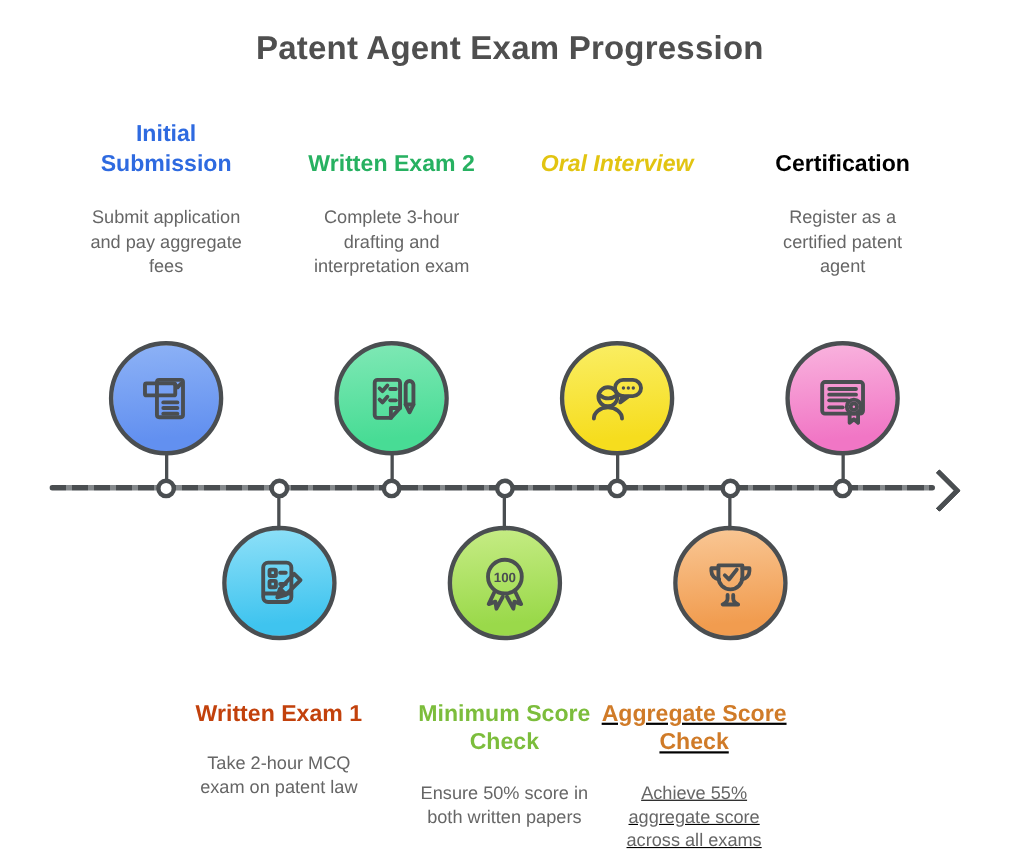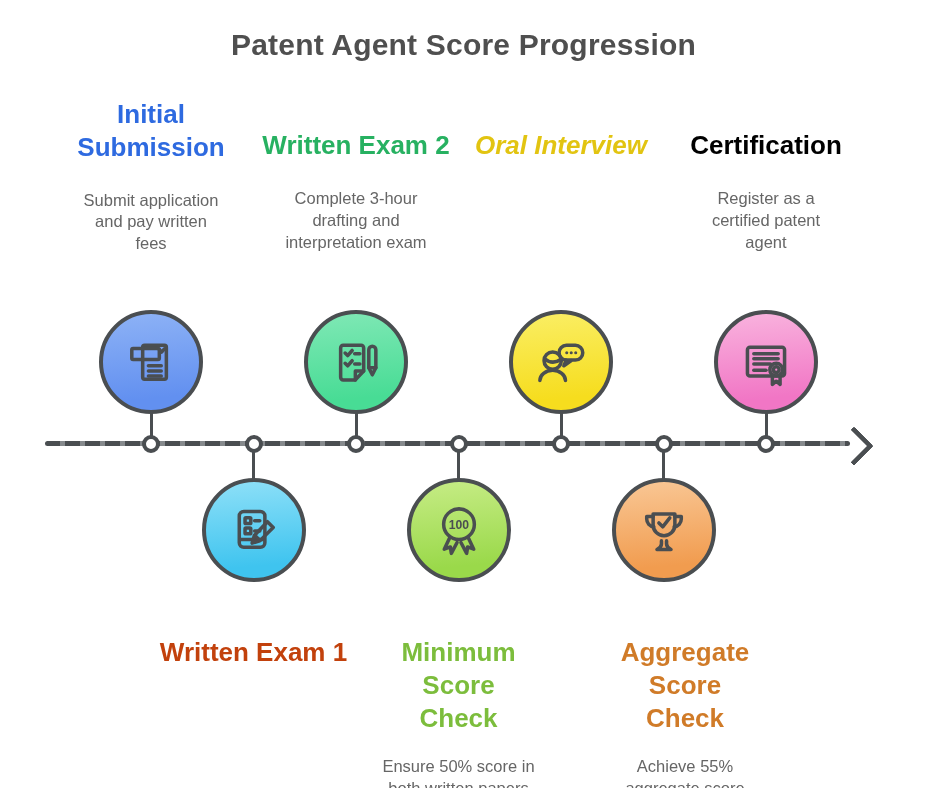--- a/index.html
+++ b/index.html
@@ -30,36 +30,36 @@
     background:var(--node-fill,#fff);border:4px solid var(--outline);z-index:3;
   }
   .big-circle{
     position:absolute;width:96px;height:96px;border-radius:50%;
     border:4px solid var(--outline);z-index:4;
     display:flex;align-items:center;justify-content:center;
   }
   .big-circle svg{display:block;}
   .text-block{position:absolute;width:190px;text-align:center;z-index:5;}
   .m-title{
-    font-size:26px;line-height:1.26;font-weight:700;white-space:pre-line;
+    font-size:21px;line-height:1.26;font-weight:700;white-space:pre-line;
   }
   .text-block.top .m-title{
     min-height:64px;display:flex;align-items:flex-end;justify-content:center;
   }
   .m-desc{
     font-size:16.5px;line-height:1.32;color:var(--desc-color,#666);
     white-space:pre-line;margin-top:26px;
   }
   .text-block.bottom .m-desc{margin-top:22px;}
 </style>
 </head>
 <body>
 
 <div class="stage" style="--bg: #ffffff; --title-color: #4f4f4f; --desc-color: #666666; --outline: #4a4e51; --dashgap: #85898c; --node-fill: #ffffff;">
-  <h1 class="page-title">Patent Agent Score Progression</h1>
+  <h1 class="page-title">Patent Agent Exam Progression</h1>
 
   <div class="timeline-line"></div>
   <div class="arrow-head"></div>
 
   <div id="milestones-layer">
   <div class="milestone">
     <div class="stem" style="left: 149.5px; top: 362px; height: 81.5px;"></div>
     <div class="node" style="left: 142px; top: 434.5px;"></div>
     <div class="big-circle" style="left: 99px; top: 310px; background: linear-gradient(175deg, rgb(141, 178, 246) 0%, rgb(98, 144, 240) 85%);">
           <span>
@@ -70,21 +70,21 @@
     <line x1="46" y1="56" x2="66" y2="56"></line>
               <line x1="46" y1="64" x2="66" y2="64"></line>
               <line x1="46" y1="72" x2="66" y2="72"></line>
             </svg>
           </span>
         </div>
     <div class="text-block top" style="left: 56px; top: 98px;">
       <div class="m-title" style="color: rgb(46, 106, 224);">Initial
 Submission</div>
       <div class="m-desc">Submit application
-and pay written
+and pay aggregate
 fees</div>
     </div>
   </div>
 
   <div class="milestone">
     <div class="stem" style="left: 252px; top: 443.5px; height: 86.5px;"></div>
     <div class="node" style="left: 244.5px; top: 434.5px;"></div>
     <div class="big-circle" style="left: 201.5px; top: 478px; background: linear-gradient(175deg, rgb(142, 224, 248) 0%, rgb(63, 196, 239) 85%);">
           <span>
             <svg width="64" height="64" viewBox="0 0 100 100" fill="none" stroke="#4a4e51" stroke-width="5.5" stroke-linecap="round" stroke-linejoin="round">
@@ -94,20 +94,22 @@
               <line x1="51" y1="35.5" x2="59" y2="35.5"></line>
     <rect x="36" y="47" width="9" height="9" rx="1.5"></rect>
               <line x1="51" y1="51.5" x2="59" y2="51.5"></line>
     <path d="M71,37 l9,9 L59,67 l-12,3.5 3.5,-12 Z"></path>
               <line x1="53" y1="60" x2="59" y2="66"></line>
             </svg>
           </span>
         </div>
     <div class="text-block bottom" style="left: 158.5px; top: 636px;">
       <div class="m-title" style="color: #c2410c;">Written Exam 1</div>
+      <div class="m-desc">Take 2-hour MCQ
+exam on patent law</div>
     </div>
   </div>
 
   <div class="milestone">
     <div class="stem" style="left: 354.5px; top: 362px; height: 81.5px;"></div>
     <div class="node" style="left: 347px; top: 434.5px;"></div>
     <div class="big-circle" style="left: 304px; top: 310px; background: linear-gradient(175deg, rgb(127, 232, 181) 0%, rgb(72, 220, 149) 85%);">
           <span>
             <svg width="64" height="64" viewBox="0 0 100 100" fill="none" stroke="#4a4e51" stroke-width="5.5" stroke-linecap="round" stroke-linejoin="round">
     <path d="M26,28 a4,4 0 0 1 4,-4 h28 a4,4 0 0 1 4,4 v36 l-13,14 h-19 a4,4 0 0 1 -4,-4 Z"></path>
@@ -179,21 +181,21 @@
           <span>
             <svg width="64" height="64" viewBox="0 0 100 100" fill="none" stroke="#4a4e51" stroke-width="5.5" stroke-linecap="round" stroke-linejoin="round">
     <path d="M33,25 h34 v17 a17,17 0 0 1 -34,0 Z"></path>
     <path d="M33,29 h-10 v4 a12,12 0 0 0 11,12"></path>
     <path d="M67,29 h10 v4 a12,12 0 0 1 -11,12"></path>
     <polyline points="42,39 48,45 59,31"></polyline>
     <path d="M46,67 v5 q0,5 -7,8.5 h22 q-7,-3.5 -7,-8.5 v-5"></path>
             </svg>
           </span>
         </div>
-    <div class="text-block bottom" style="left: 590px; top: 636px;">
+    <div class="text-block bottom" style="left: 536px; top: 636px; text-decoration: underline;">
       <div class="m-title" style="color: rgb(208, 123, 40);">Aggregate Score
 Check</div>
       <div class="m-desc">Achieve 55%
 aggregate score
 across all exams</div>
     </div>
   </div>
 
   <div class="milestone">
     <div class="stem" style="left: 764.5px; top: 362px; height: 81.5px;"></div>

